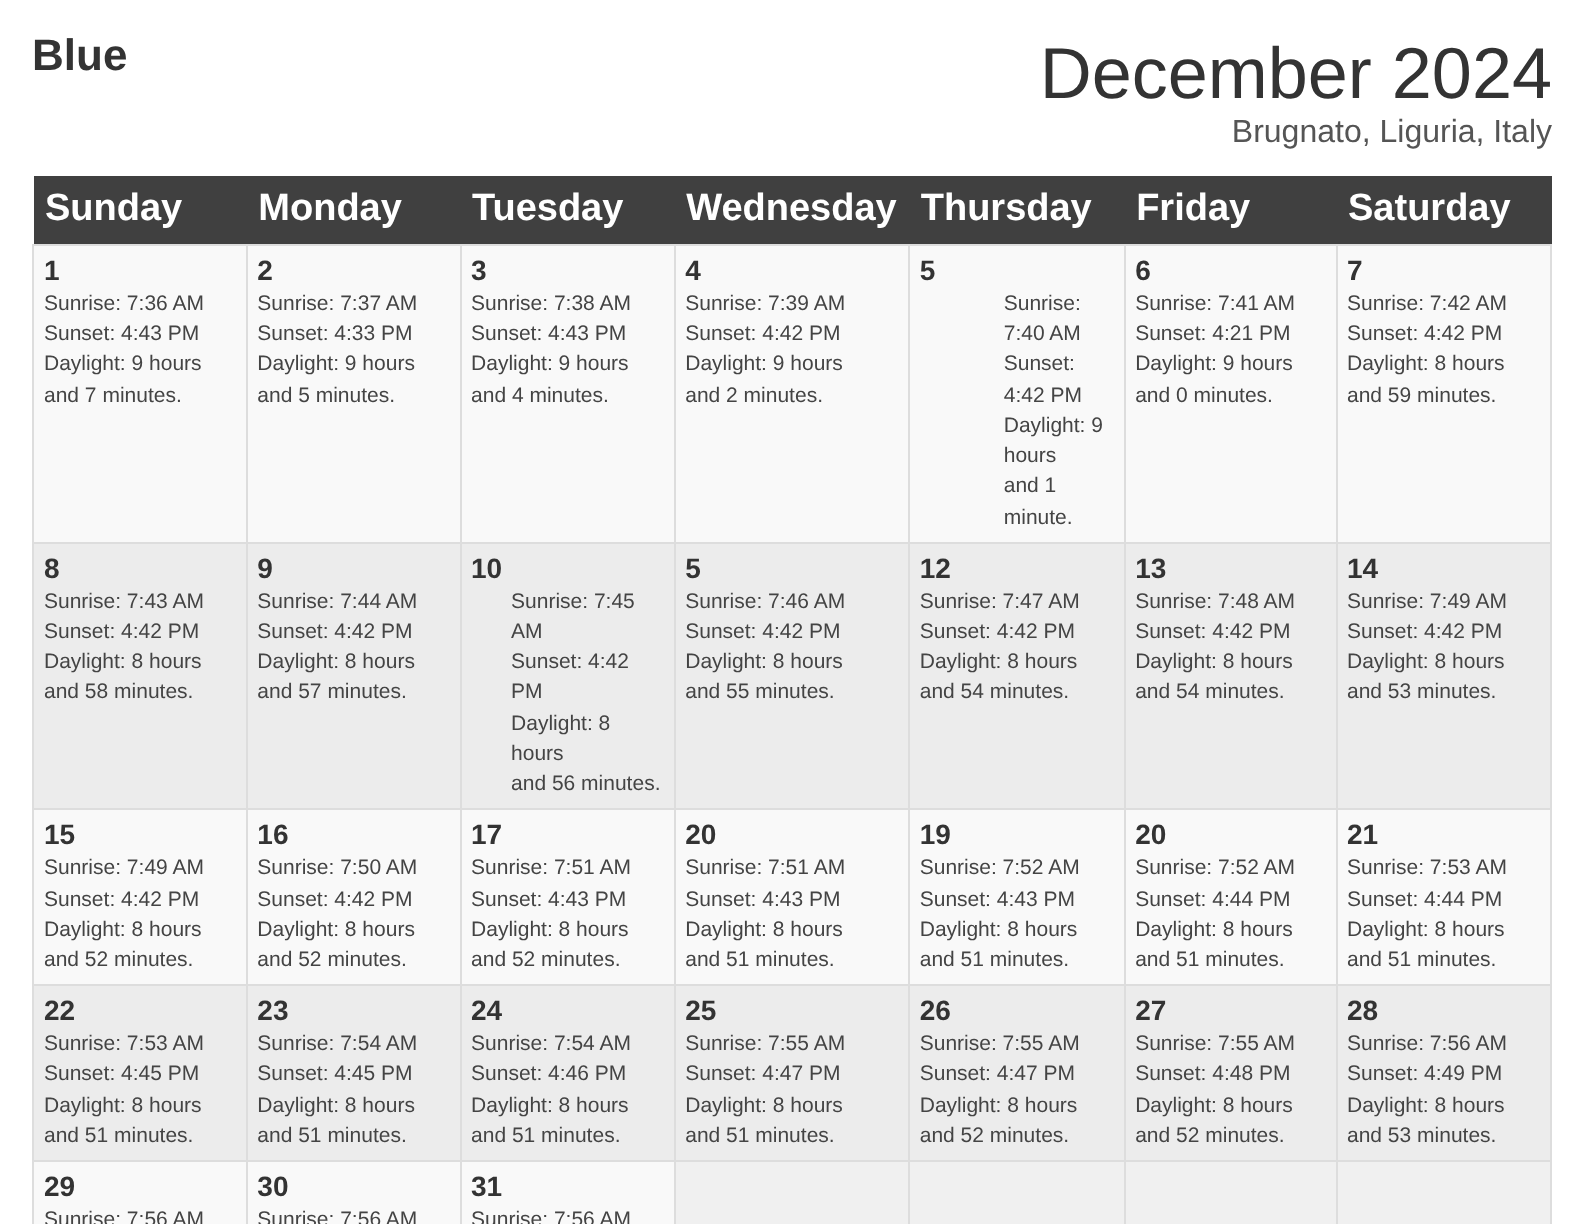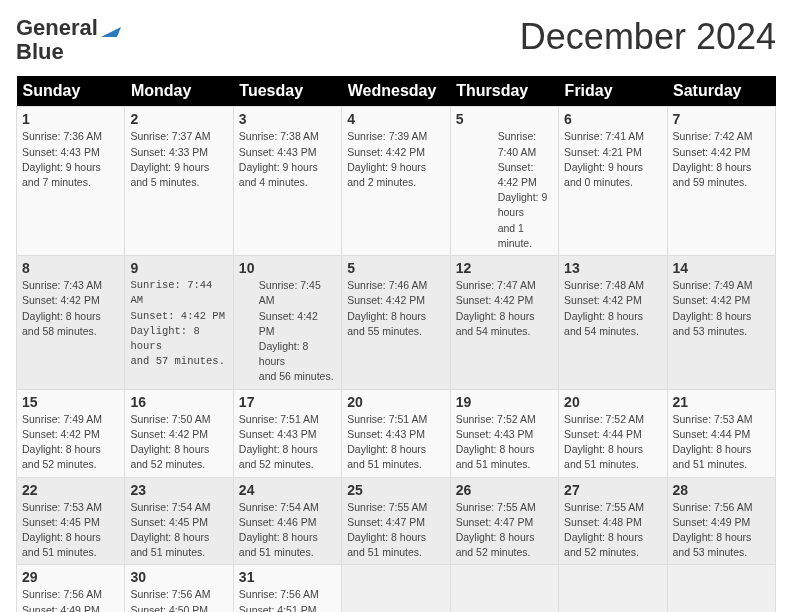--- a/index.html
+++ b/index.html
@@ -42,25 +42,25 @@
     .location-title {
       font-size: 16px;
       color: #555;
     }
     table {
       width: 100%;
       border-collapse: collapse;
       font-size: 11px;
     }
     thead tr th {
-      background: #000000;
+      background: #404040;
       color: #fff;
       text-align: left;
       padding: 6px 6px;
-      font-size: 16px;
+      font-size: 19px;
       font-weight: bold;
     }
     tbody tr td {
       border: 1px solid #ddd;
       vertical-align: top;
       padding: 4px 5px;
       width: calc(100% / 7);
       min-height: 70px;
     }
     tbody tr:nth-child(odd) td {
@@ -83,30 +83,25 @@
     }
     .empty-cell {
       background: #f0f0f0 !important;
     }
   </style>
 </head>
 <body>
 
 <div class="header-section">
   <div class="logo">
-    <div class="logo-top-row">
-      <span class="logo-text">General</span>
-      <svg width="22" height="20" viewBox="0 0 22 20" style="margin-left:1px;margin-top:2px;">
-        <polygon points="2,18 22,8 18,18 2,18" fill="#2a7abf"></polygon>
-      </svg>
-    </div>
     <span class="logo-text blue">Blue</span>
   </div>
   <div class="title-section">
     <div class="month-title">December 2024</div>
+    <div class="location-title">Brugnato, Liguria, Italy</div>
   </div>
 </div>
 
 <table>
   <thead>
     <tr id="weekday-header">
         <th>Sunday</th>
         <th>Monday</th>
         <th>Tuesday</th>
         <th>Wednesday</th>
@@ -170,21 +165,21 @@
       <tr>
         <td>
           <span class="day-number">8</span>
           <div class="day-info" style="white-space: pre-line;">Sunrise: 7:43 AM
 Sunset: 4:42 PM
 Daylight: 8 hours
 and 58 minutes.</div>
         </td>
         <td>
           <span class="day-number">9</span>
-          <div class="day-info" style="white-space: pre-line; font-family: Liberation Mono, monospace;">Sunrise: 7:44 AM
+          <div class="day-info" style="white-space: pre-line;">Sunrise: 7:44 AM
 Sunset: 4:42 PM
 Daylight: 8 hours
 and 57 minutes.</div>
         </td>
         <td>
           <span class="day-number">10</span>
           <div class="day-info" style="white-space: pre-line; margin-left: 20px;">Sunrise: 7:45 AM
 Sunset: 4:42 PM
 Daylight: 8 hours
 and 56 minutes.</div>

